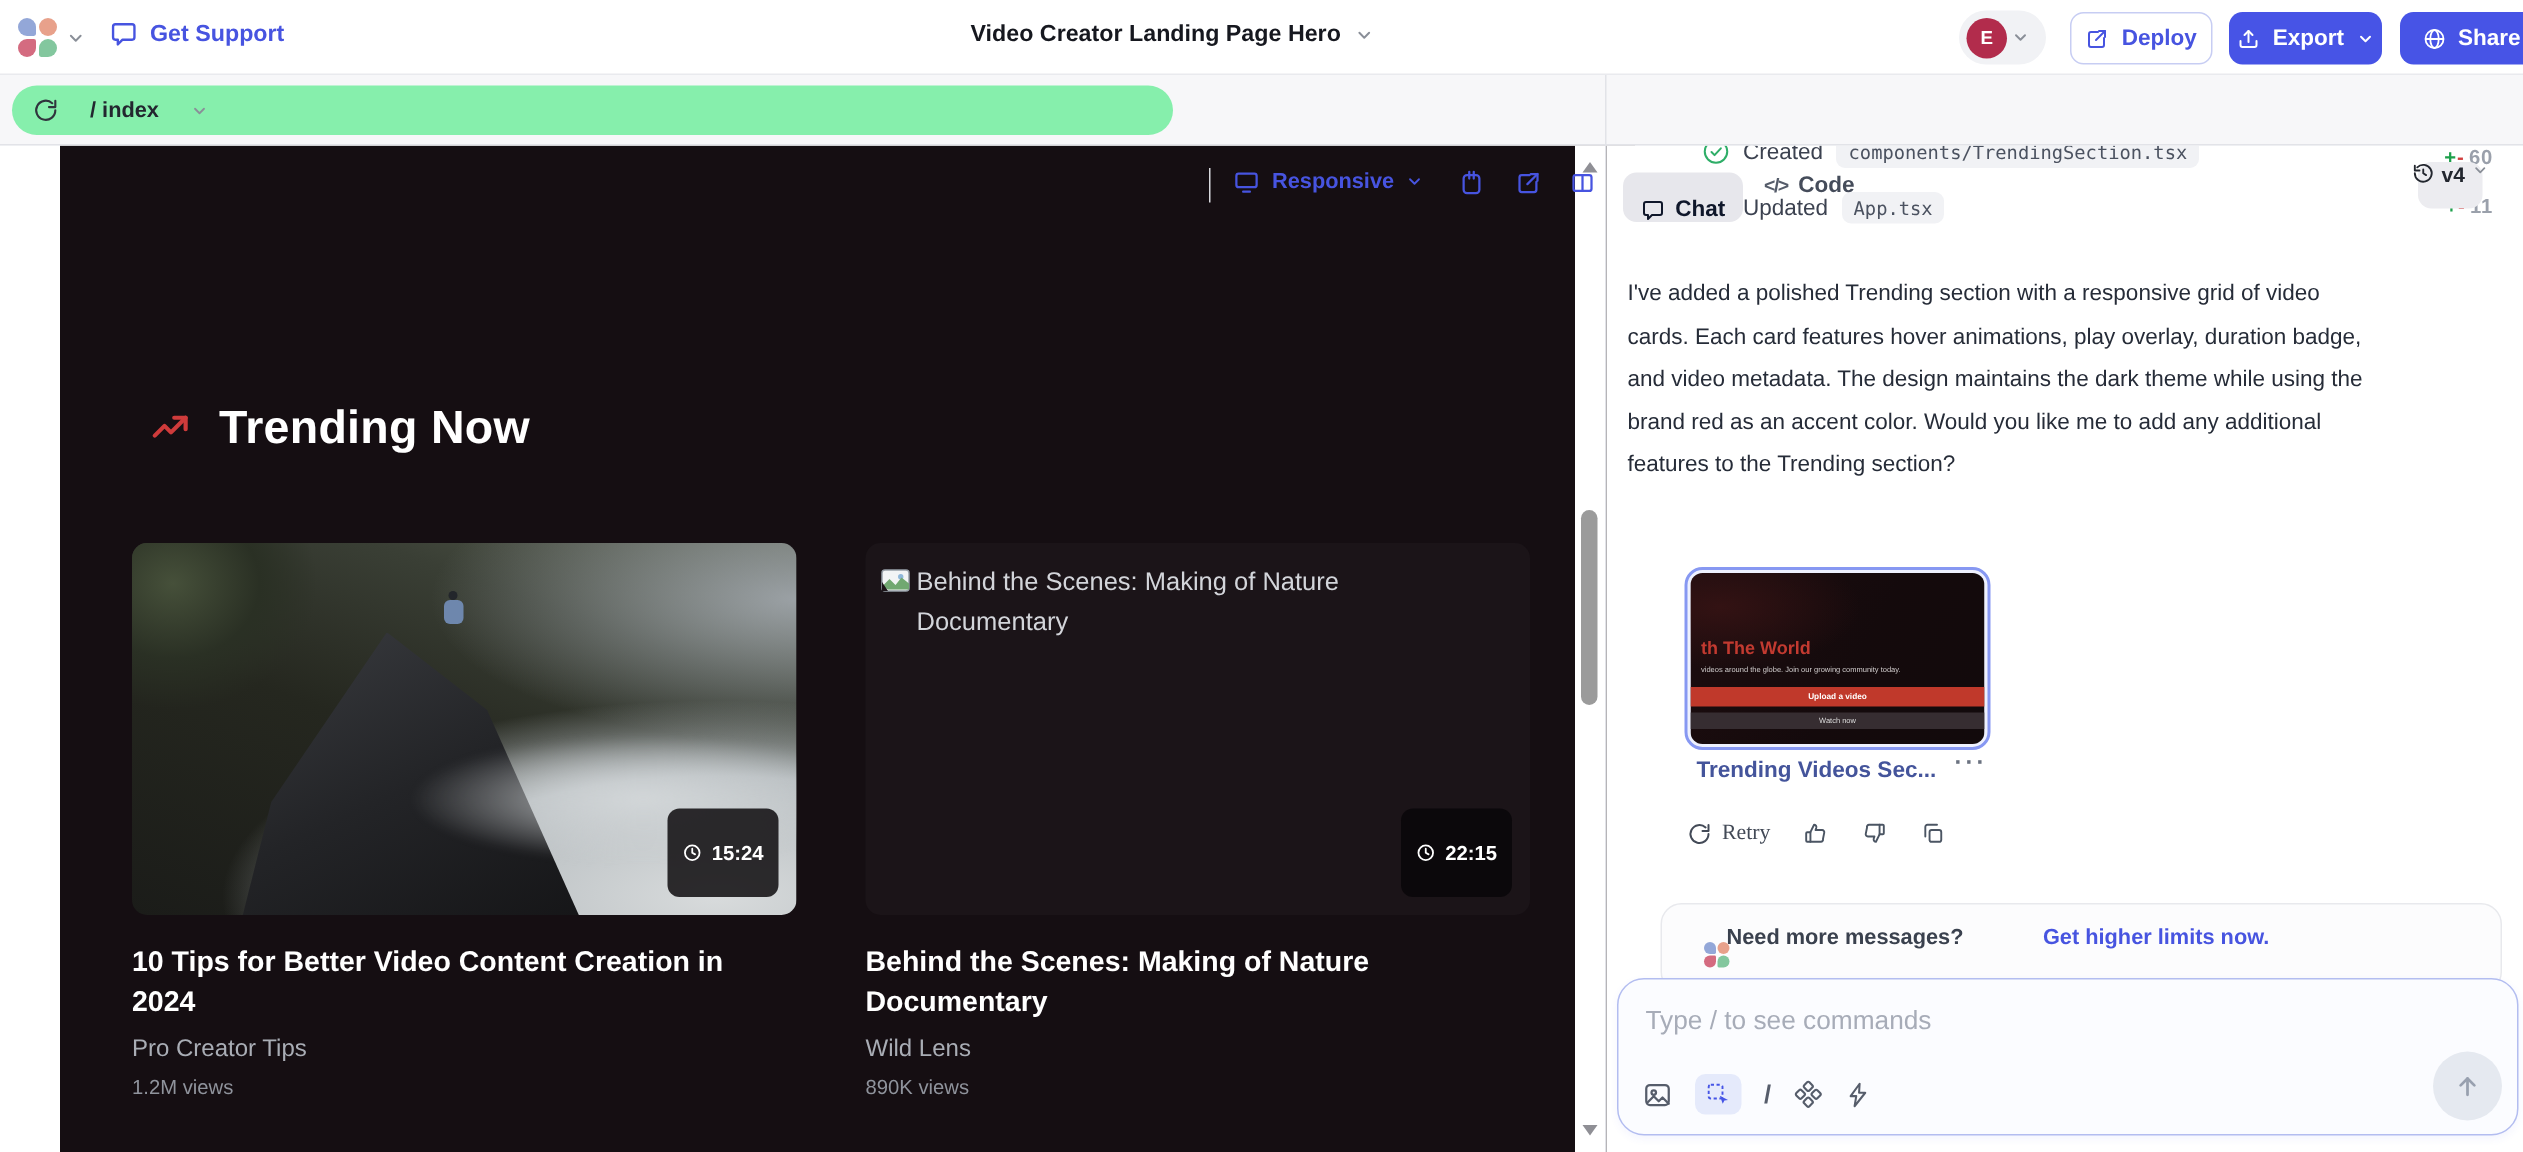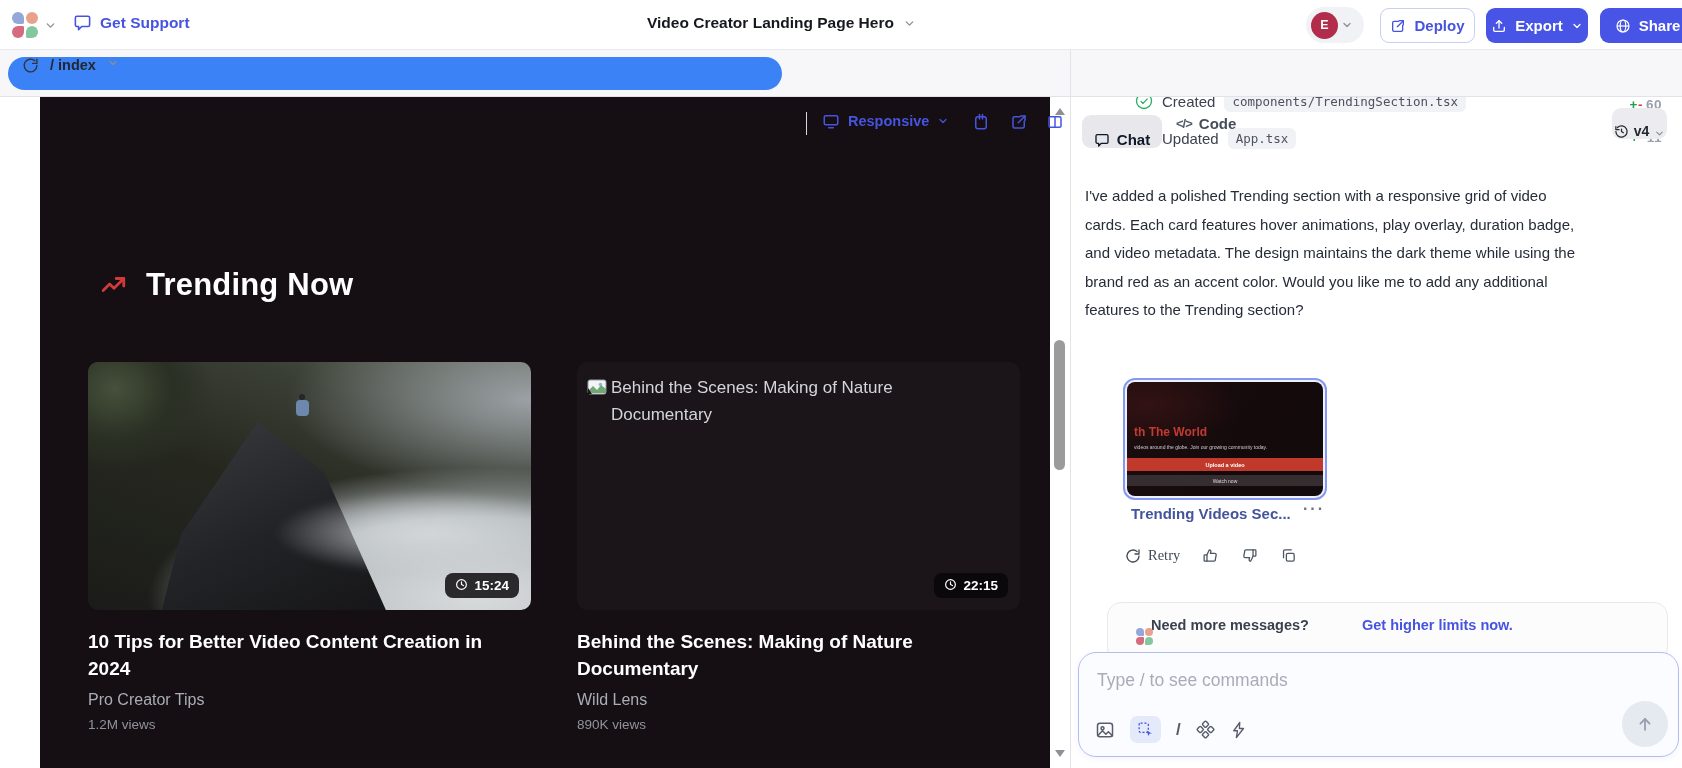--- a/index.html
+++ b/index.html
@@ -30,47 +30,47 @@
     font-size:12.5px; font-weight:700; display:flex; align-items:center; justify-content:center; }
   .btn { position:absolute; top:8px; height:35px; border-radius:9px; display:flex; align-items:center;
     justify-content:center; gap:8px; font-size:15px; font-weight:600; cursor:pointer; }
   #btn-deploy { left:1380px; width:95px; background:#fff; border:1px solid #c7cdf3; color:#4754e0; }
   #btn-export { left:1486px; width:102px; background:#4754e6; color:#fff; }
   #btn-share  { left:1600px; width:95px;  background:#4754e6; color:#fff; }
 
   
   #toolbar { position:absolute; left:0; top:50px; width:1682px; height:47px; background:#f7f7f9;
     border-bottom:1px solid #e2e3e8; z-index:25; }
-  #url-pill { position:absolute; left:8px; top:7px; width:774px; height:33px; background:#3b82f6;
-    border-radius:17px; display:flex; align-items:flex-start; gap:11px; padding:0 14px; }
+  #url-pill { position:absolute; left:8px; top:7px; width:774px; height:33px; background:#86efac;
+    border-radius:17px; display:flex; align-items:center; gap:21px; padding:0 14px; }
   #url-pill .path { font-size:14.5px; font-weight:700; color:#23272f; }
   .tb-ico { color:#30343d; }
   .v-div { position:absolute; top:62px; width:1px; height:23px; background:#d7d8dd; }
   #resp-group { position:absolute; left:822px; top:62px; display:flex; align-items:center; gap:8px;
     color:#4754e0; font-size:14.5px; font-weight:600; cursor:pointer; }
   .tb-btn { position:absolute; top:63px; color:#4754e0; cursor:pointer; }
   #chat-tab { position:absolute; left:1082px; top:65px; width:80px; height:33px; background:#e7e7ec;
     border-radius:9px; display:flex; align-items:flex-end; justify-content:center; gap:7px;
     font-size:15px; font-weight:700; color:#0f172a; cursor:pointer; }
   #code-tab { position:absolute; left:1176px; top:57px; height:33px; display:flex; align-items:center;
     gap:7px; font-size:15px; font-weight:600; color:#454c5a; cursor:pointer; }
   #code-tab .glyph { font-size:13px; font-weight:700; color:#555c6a; letter-spacing:-1px; }
-  #ver-pill { position:absolute; left:1612px; top:58px; width:55px; height:31px; background:#ececf0;
-    border-radius:9px; display:flex; align-items:flex-end; justify-content:center; gap:5px;
+  #ver-pill { position:absolute; left:1612px; top:58px; width:43px; height:31px; background:#ececf0;
+    border-radius:9px; display:flex; align-items:flex-start; justify-content:center; gap:5px;
     font-size:14px; font-weight:700; color:#23272f; cursor:pointer; }
 
   
   #preview { position:absolute; left:0; top:97px; width:1050px; height:671px; background:#150e12;
     overflow:hidden;margin-left:40px; }
   #trend-head { position:absolute; left:58px; top:170px; display:flex; align-items:center; gap:16px; }
   #trend-head h1 { font-size:31px; font-weight:800; color:#fff; letter-spacing:.2px; }
   .vcard { position:absolute; width:443px; }
   .thumb { position:relative; width:443px; height:248px; border-radius:10px; overflow:hidden; }
   .badge { position:absolute; right:12px; bottom:12px; background:rgba(8,6,9,.83); color:#fff;
-    border-radius:8px; padding:5px 10px; display:flex; gap:6px;
+    border-radius:8px; padding:22px 10px; display:flex; align-items:center; gap:6px;
     font-size:13.5px; font-weight:700; }
   .vtitle { margin-top:18px; width:424px; font-size:19px; font-weight:700; color:#fff; line-height:27px; }
   .vchan { margin-top:9px; font-size:16px; color:#a9adb5; }
   .vviews { margin-top:8px; font-size:13.5px; color:#8f939c; }
   .alt-wrap { padding:12px 10px; display:flex; gap:4px; align-items:flex-start; }
   .alt-txt { font-size:17px; color:#d3d5da; line-height:27px; max-width:340px; }
 
   
   .scene1 { background:
     radial-gradient(120% 85% at 88% 95%, #d8dbdc 0%, #b4babd 38%, rgba(180,186,189,0) 62%),

